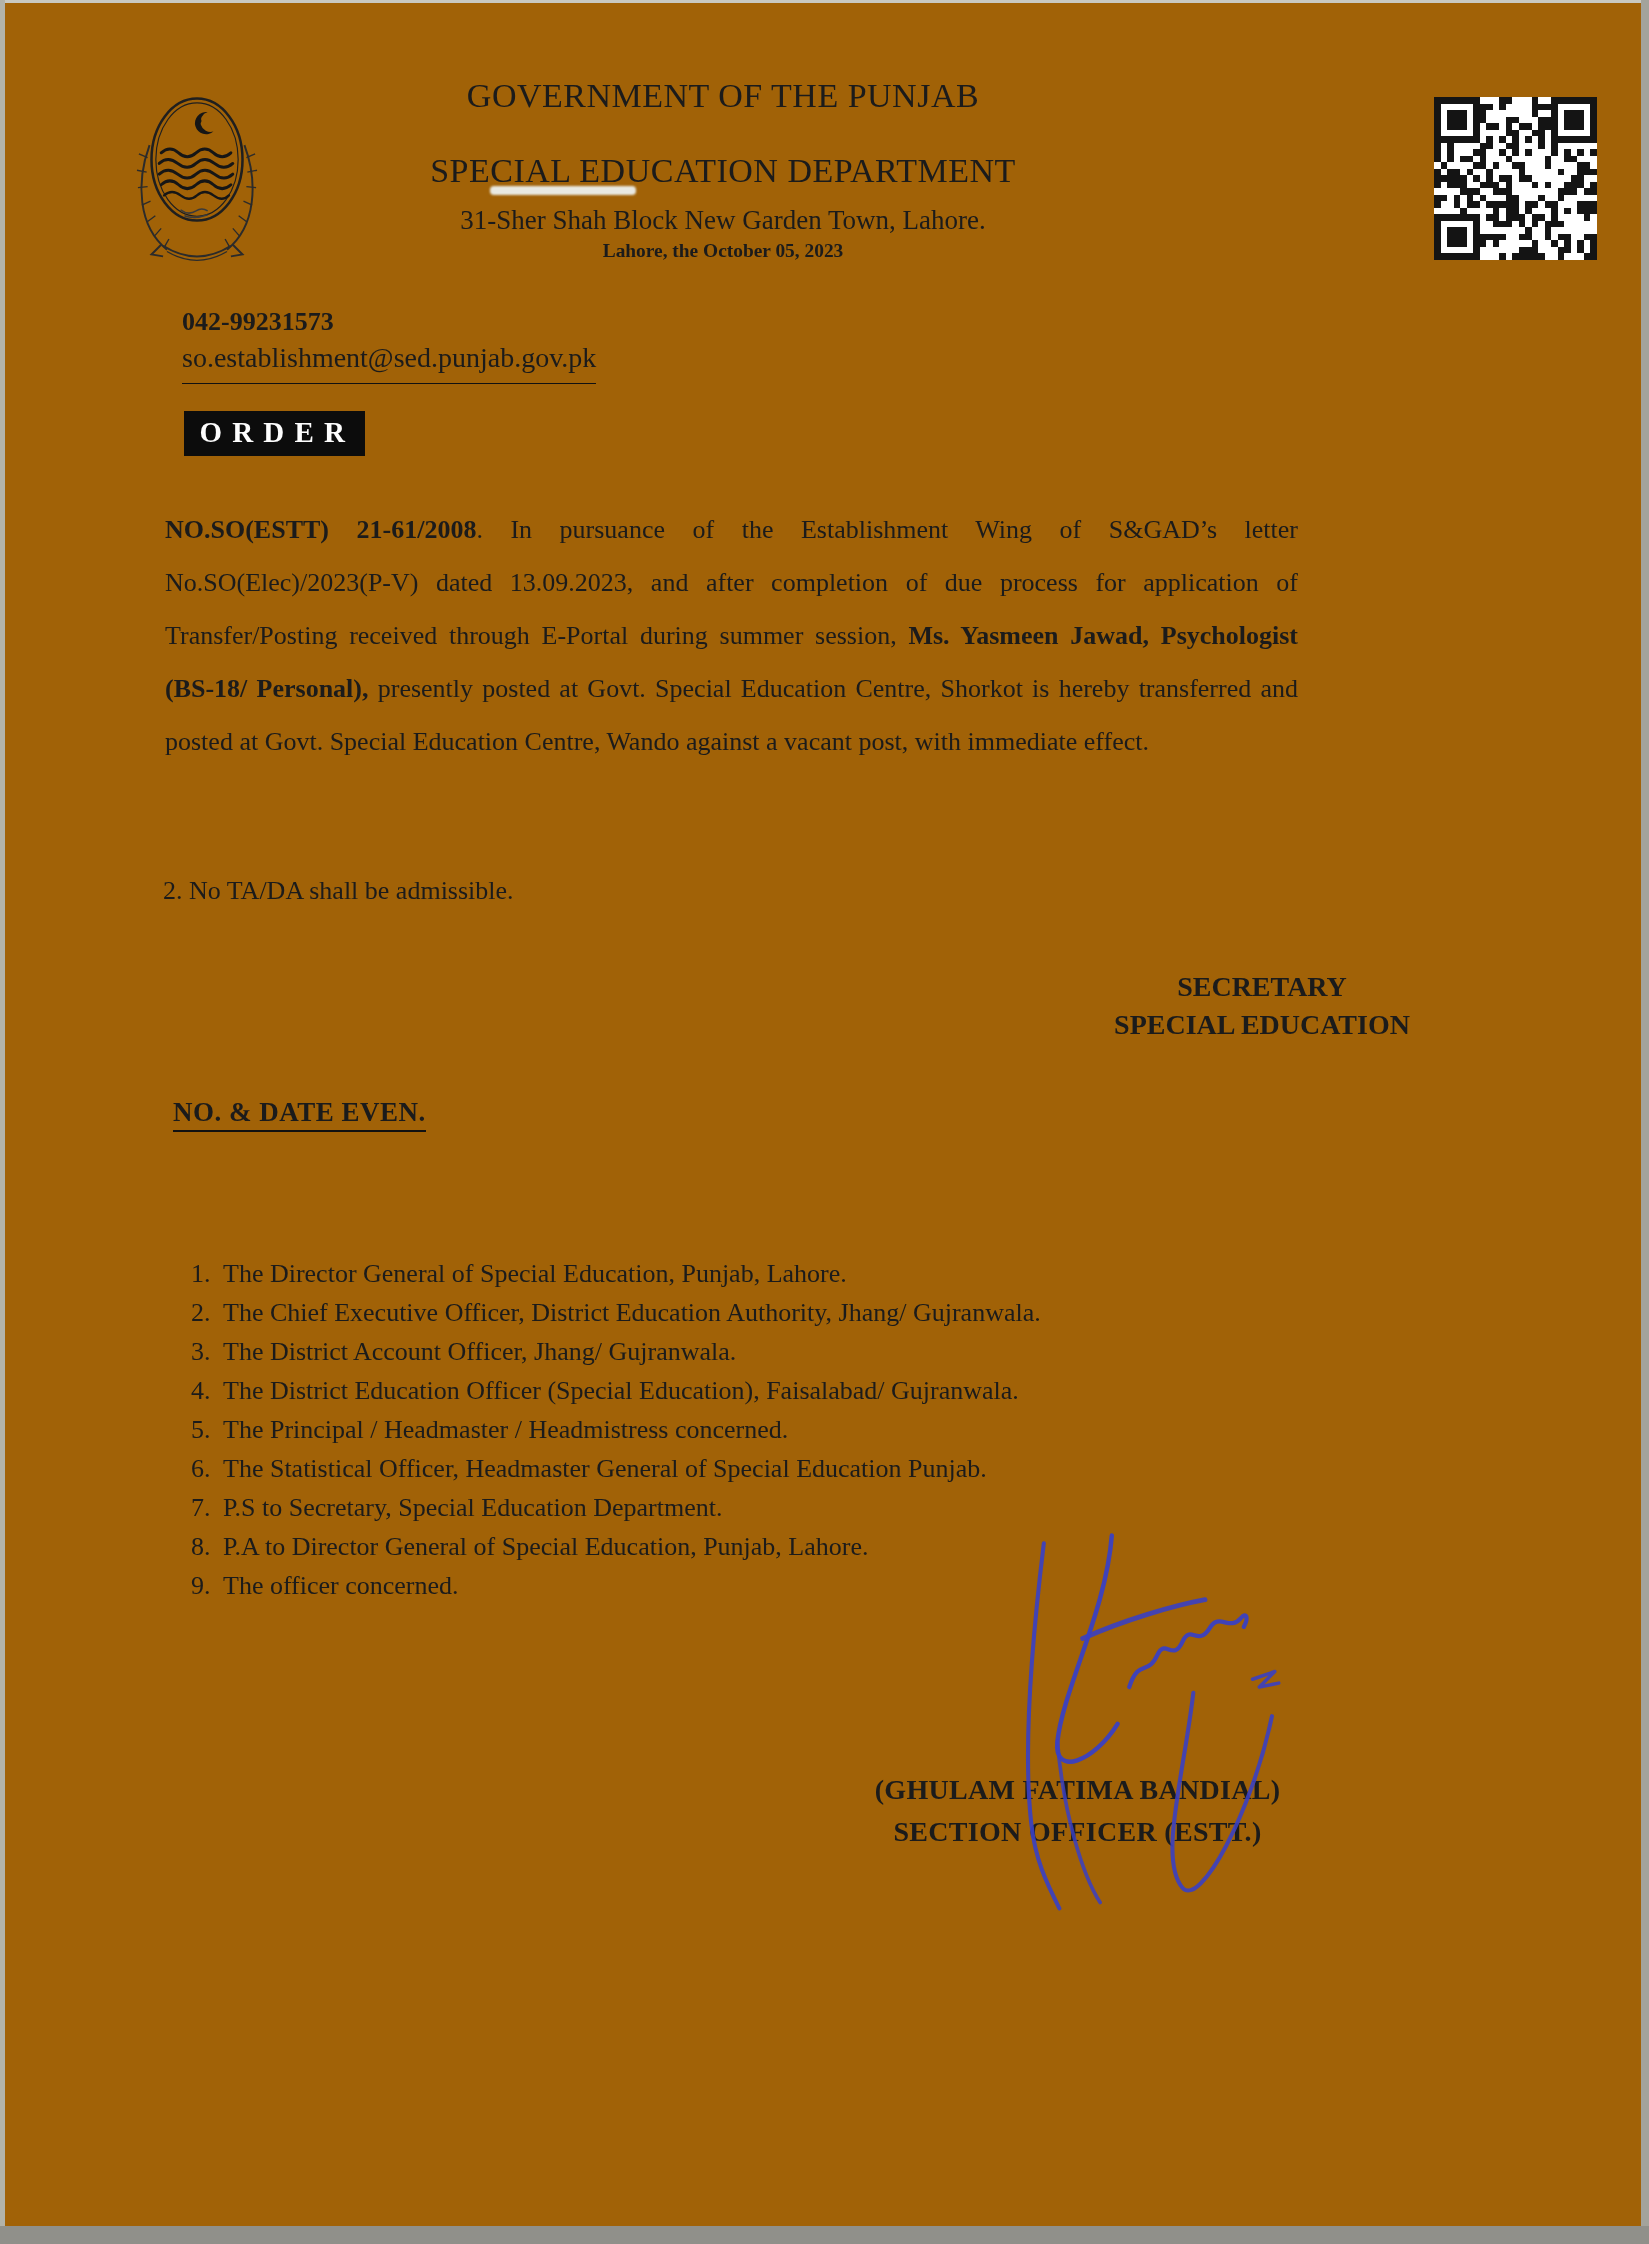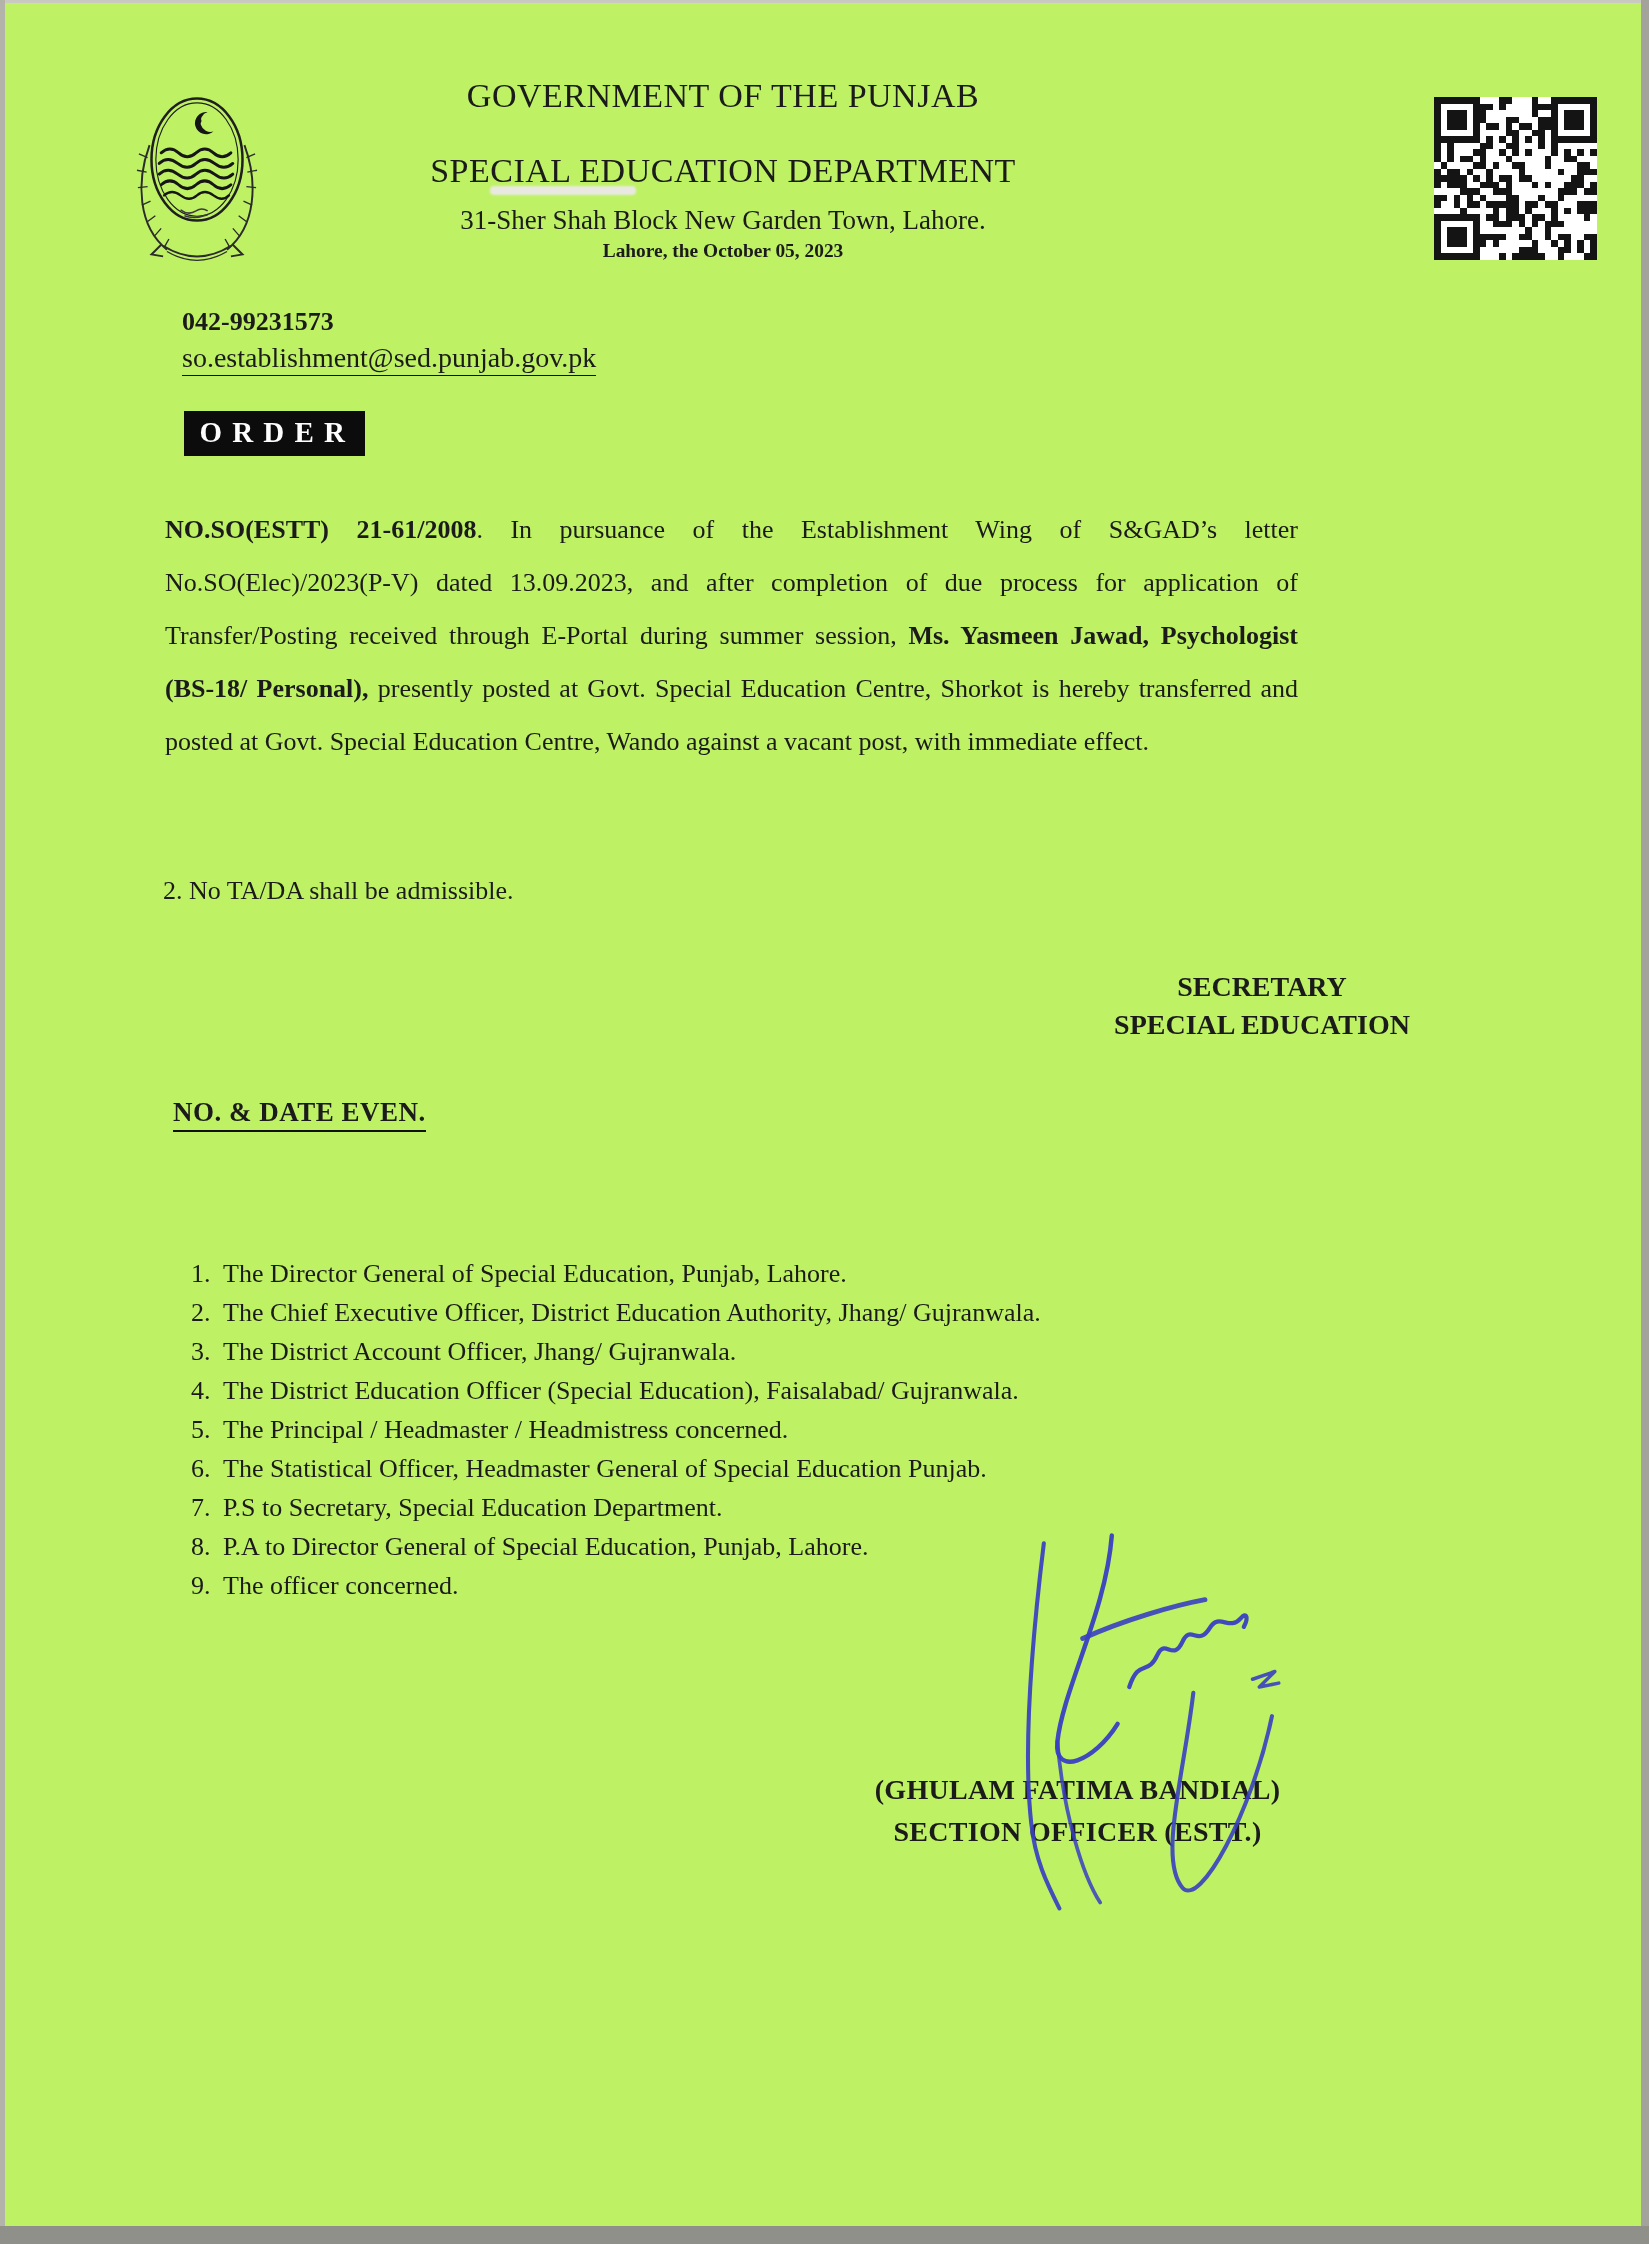--- a/index.html
+++ b/index.html
@@ -1,19 +1,19 @@
 <!DOCTYPE html>
 <html><head>
 <meta charset="utf-8">
 <style>
   html,body{margin:0;padding:0;background:#e7e7e2;}
   .page{
     position:relative;
     width:1650px;height:2244px;
-    background:#bef264;
+    background:#a16207;
     font-family:"Liberation Serif","DejaVu Serif",serif;
     color:#1b1b1b;
     overflow:hidden;
   }
   
   .edge-top{position:absolute;left:0;top:0;width:100%;height:2.9px;background:#c9c9c1;}
   .edge-left{position:absolute;left:0;top:0;width:4.9px;height:100%;background:#b3b3a9;}
   .edge-right{position:absolute;right:0;top:0;width:8.7px;height:100%;background:#a3a39b;}
   .edge-bottom{position:absolute;left:0;bottom:0;width:100%;height:18.4px;background:#90908a;}
   .smudge{position:absolute;left:490px;top:186px;width:146px;height:8.7px;background:#e9e9e1;border-radius:3.9px;filter:blur(1px);}
@@ -24,21 +24,21 @@
   .org1{font-size:34px;letter-spacing:0.5px;line-height:43px;}
   .org2{font-size:34px;letter-spacing:0.5px;line-height:43px;margin-top:32px;}
   .addr{font-size:27px;line-height:35px;margin-top:11px;}
   .dateline{font-size:19.4px;font-weight:bold;line-height:25px;}
   .qr{position:absolute;left:1434px;top:97px;width:163px;height:163px;display:grid;grid-template-columns:repeat(25,1fr);grid-template-rows:repeat(25,1fr);background:#fff;}
   .qr-cell{background:transparent;}
   .qr-cell.on{background:#141414;}
 
   
   .phone{position:absolute;left:182px;top:307px;font-size:26px;font-weight:bold;}
-  .email{position:absolute;left:182px;top:342px;font-size:28px;border-bottom:1.9px solid #111;padding-bottom:1px;}
+  .email{position:absolute;left:182px;top:342px;font-size:28px;border-bottom:1.9px solid #111;padding-bottom:9px;}
 
   
   .order-badge{
     position:absolute;left:184px;top:411px;
     background:#0c0c0c;color:#fdfdfd;
     font-size:29px;font-weight:bold;letter-spacing:.35em;
     padding:4.9px 9.7px 6.8px 15.5px;line-height:33px;
   }
 
   

